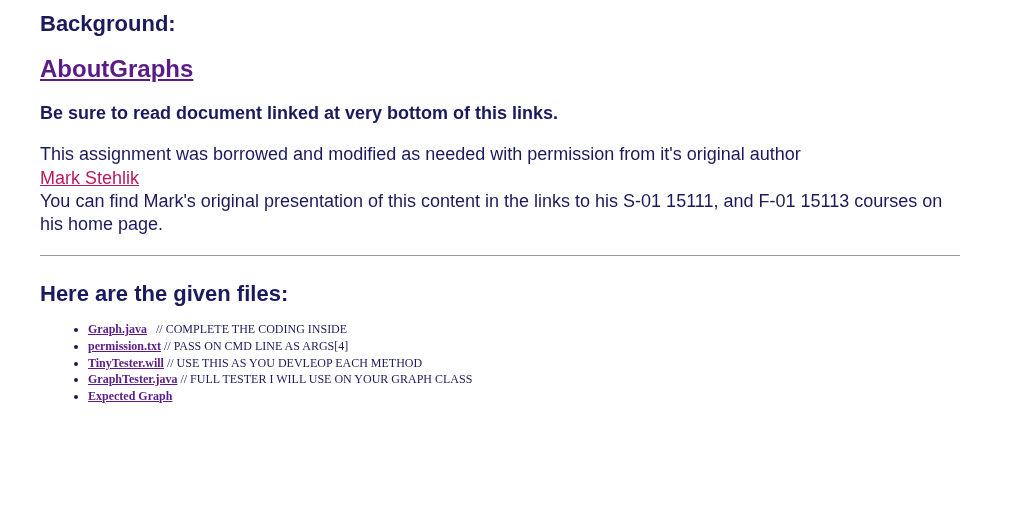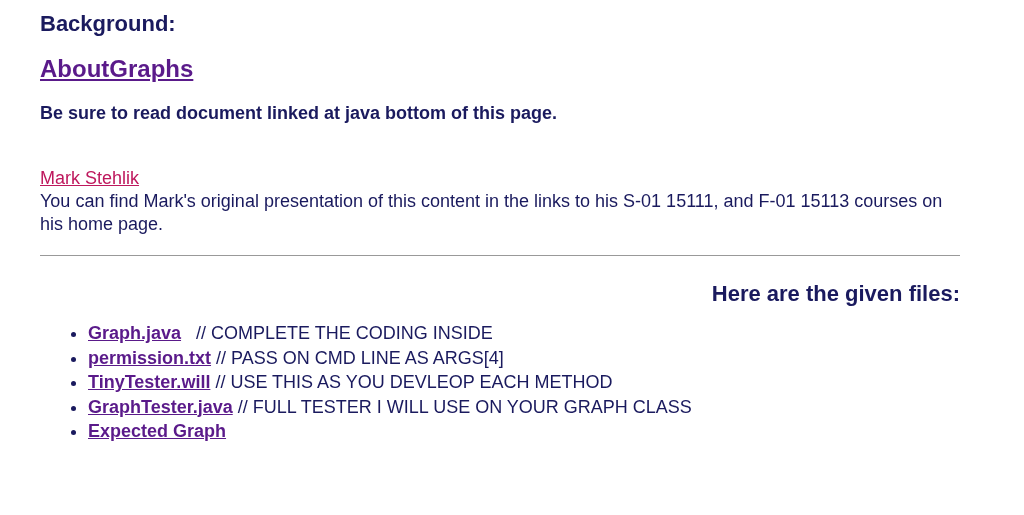--- a/index.html
+++ b/index.html
@@ -40,21 +40,22 @@
       border: none;
       border-top: 1px solid #999;
       margin: 8px 0 18px 0;
     }
     ul {
       margin: 0;
       padding-left: 48px;
     }
     li {
       margin-bottom: 1px;
-      font-size: 18px;
+      font-size: 12px;
+      font-family: Liberation Serif, serif;
     }
     .file-link {
       color: #5a1a8a;
       font-weight: bold;
       text-decoration: underline;
     }
     .comment {
       color: #1a1a5e;
       font-weight: normal;
     }
@@ -65,31 +66,31 @@
 </head>
 <body>
 
 <div class="content-wrap">
 
   <div class="heading-label">Background:</div>
 
   <a href="#" class="big-link">AboutGraphs</a>
 
 
-  <div class="para bold">Be sure to read document linked at java bottom of this page.</div>
+  <div class="para bold">Be sure to read document linked at very bottom of this links.</div>
 
   <div class="para">
-    <br>
+    <span>This assignment was borrowed and modified as needed with permission from it's original author</span><br>
     <a href="#" class="inline-link">Mark Stehlik</a><br>
     <span>You can find Mark's original presentation of this content in the links to his S-01 15111, and F-01 15113 courses on his home page.</span>
   </div>
 
   <hr>
 
-  <div class="heading-label" style="margin-top:24px; margin-bottom:14px;text-align:right;">Here are the given files:</div>
+  <div class="heading-label" style="margin-top:24px; margin-bottom:14px;">Here are the given files:</div>
 
   <ul>
     <li>
       <a href="#" class="file-link">Graph.java</a><span class="comment"><span>&nbsp;&nbsp; </span><span>// COMPLETE THE CODING INSIDE</span></span>
     </li>
     <li>
       <a href="#" class="file-link">permission.txt</a><span class="comment"><span> </span><span>// PASS ON CMD LINE AS ARGS[4]</span></span>
     </li>
     <li>
       <a href="#" class="file-link">TinyTester.will</a><span class="comment"><span> </span><span>// USE THIS AS YOU DEVLEOP EACH METHOD</span></span>

